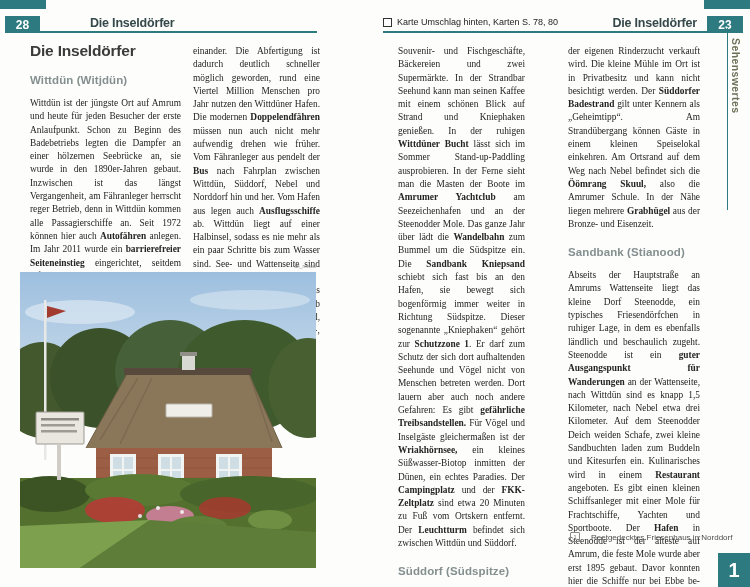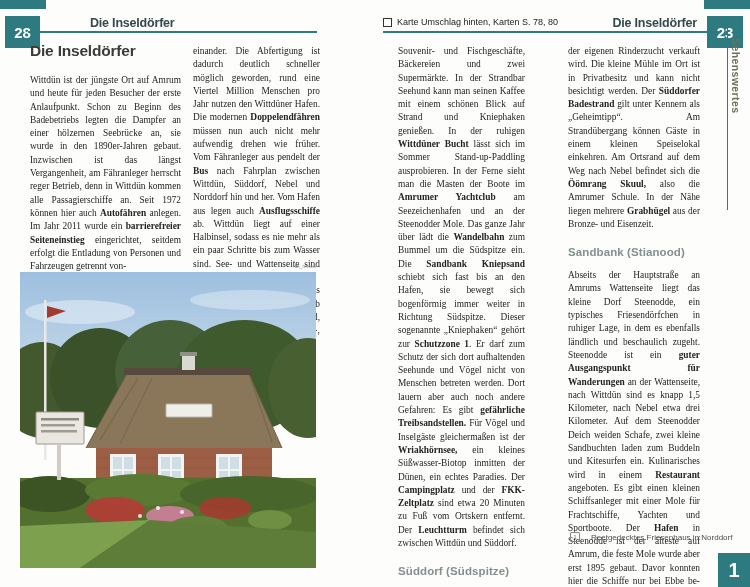--- a/index.html
+++ b/index.html
@@ -1,22 +1,22 @@
 <!DOCTYPE html>
 <html lang="de"><head>
 <meta charset="utf-8">
 <style>
   html,body{margin:0;padding:0;background:#e8e8e8;}
   .page{position:relative;width:750px;height:587px;background:#fdfdfc;overflow:hidden;
         font-family:"Liberation Sans",sans-serif;}
   .corner-bar{position:absolute;top:0;height:9px;background:#2d7a81;}
   .corner-bar.left{left:0;width:46px;}
   .corner-bar.right{right:0;width:46px;}
-  .pagenum-box{position:absolute;top:16px;width:35px;height:32px;background:#2d7a81;color:#fff;
-        font-size:15px;font-weight:bold;display:flex;align-items:center;justify-content:center;}
+  .pagenum-box{position:absolute;top:16px;width:35px;height:17px;background:#2d7a81;color:#fff;
+        font-size:12px;font-weight:bold;display:flex;align-items:center;justify-content:center;}
   .pagenum-box.l{left:5px;}
   .pagenum-box.r{left:707px;width:36px;}
   .running-head{position:absolute;top:16px;font-size:12.5px;font-weight:bold;color:#35494b;letter-spacing:-0.2px;}
   .running-head.l{left:90px;}
   .running-head.r{left:383px;width:314px;text-align:right;}
   .head-rule{position:absolute;top:31px;height:2px;background:#2d7a81;}
   .head-rule.l{left:28px;width:289px;}
   .head-rule.r{left:383px;width:347px;}
   .map-note{position:absolute;left:383px;top:17px;display:flex;align-items:center;gap:5px;
         font-size:9px;color:#222;}
@@ -64,20 +64,21 @@
   </div>
   <div class="running-head r">Die Inseldörfer</div>
   <div class="head-rule r"></div>
   <div class="pagenum-box r">23</div>
 
   <div class="side-rule"></div>
   <div class="side-tab">Sehenswertes</div>
 
   <div class="col" id="col1">
     <h1 class="article-title">Die Inseldörfer</h1>
+    <h2 class="subhead">Wittdün (Witjdün)</h2>
     <p>Wittdün ist der jüngste Ort auf Amrum und heute für jeden Besucher der erste Anlaufpunkt. Schon zu Beginn des Badebetriebs legten die Dampfer an einer hölzernen Seebrücke an, sie wurde in den 1890er-Jahren gebaut. Inzwischen ist das längst Vergangenheit, am Fähranleger herrscht reger Betrieb, denn in Wittdün kommen alle Passagierschiffe an. Seit 1972 können hier auch <b>Autofähren</b> anlegen. Im Jahr 2011 wurde ein <b>barrierefreier Seiteneinstieg</b> eingerichtet, seitdem erfolgt die Entladung von Personen und Fahrzeugen getrennt von-</p>
   </div>
 
   <div class="col" id="col2">
     <p>einander. Die Abfertigung ist dadurch deutlich schneller möglich geworden, rund eine Viertel Million Menschen pro Jahr nutzen den Wittdüner Hafen. Die modernen <b>Doppelendfähren</b> müssen nun auch nicht mehr aufwendig drehen wie früher. Vom Fähranleger aus pendelt der <b>Bus</b> nach Fahrplan zwischen Wittdün, Süddorf, Nebel und Norddorf hin und her. Vom Hafen aus legen auch <b>Ausflugsschiffe</b> ab. Wittdün liegt auf einer Halbinsel, sodass es nie mehr als ein paar Schritte bis zum Wasser sind. See- und Wattenseite sind von überall aus schnell erreicht.</p>
     <p class="indent">Der belebte Ort hat alles, was es für einen schönen Urlaub braucht: Schwimmbad, Restaurants, Cafés, Bekleidungs-,</p>
   </div>
 
   <div class="col" id="col3">
     <p>Souvenir- und Fischgeschäfte, Bäckereien und zwei Supermärkte. In der Strandbar Seehund kann man seinen Kaffee mit einem schönen Blick auf Strand und Kniephaken genießen. In der ruhigen <b>Wittdüner Bucht</b> lässt sich im Sommer Stand-up-Paddling ausprobieren. In der Ferne sieht man die Masten der Boote im <b>Amrumer Yachtclub</b> am Seezeichenhafen und an der Steenodder Mole. Das ganze Jahr über lädt die <b>Wandelbahn</b> zum Bummel um die Südspitze ein. Die <b>Sandbank Kniepsand</b> schiebt sich fast bis an den Hafen, sie bewegt sich bogenförmig immer weiter in Richtung Südspitze. Dieser sogenannte „Kniephaken“ gehört zur <b>Schutzzone 1</b>. Er darf zum Schutz der sich dort aufhaltenden Seehunde und Vögel nicht von Menschen betreten werden. Dort lauern aber auch noch andere Gefahren: Es gibt <b>gefährliche Treibsandstellen.</b> Für Vögel und Inselgäste gleichermaßen ist der <b>Wriakhörnsee,</b> ein kleines Süßwasser-Biotop inmitten der Dünen, ein echtes Paradies. Der <b>Campingplatz</b> und der <b>FKK-Zeltplatz</b> sind etwa 20 Minuten zu Fuß vom Ortskern entfernt. Der <b>Leuchtturm</b> befindet sich zwischen Wittdün und Süddorf.</p>

